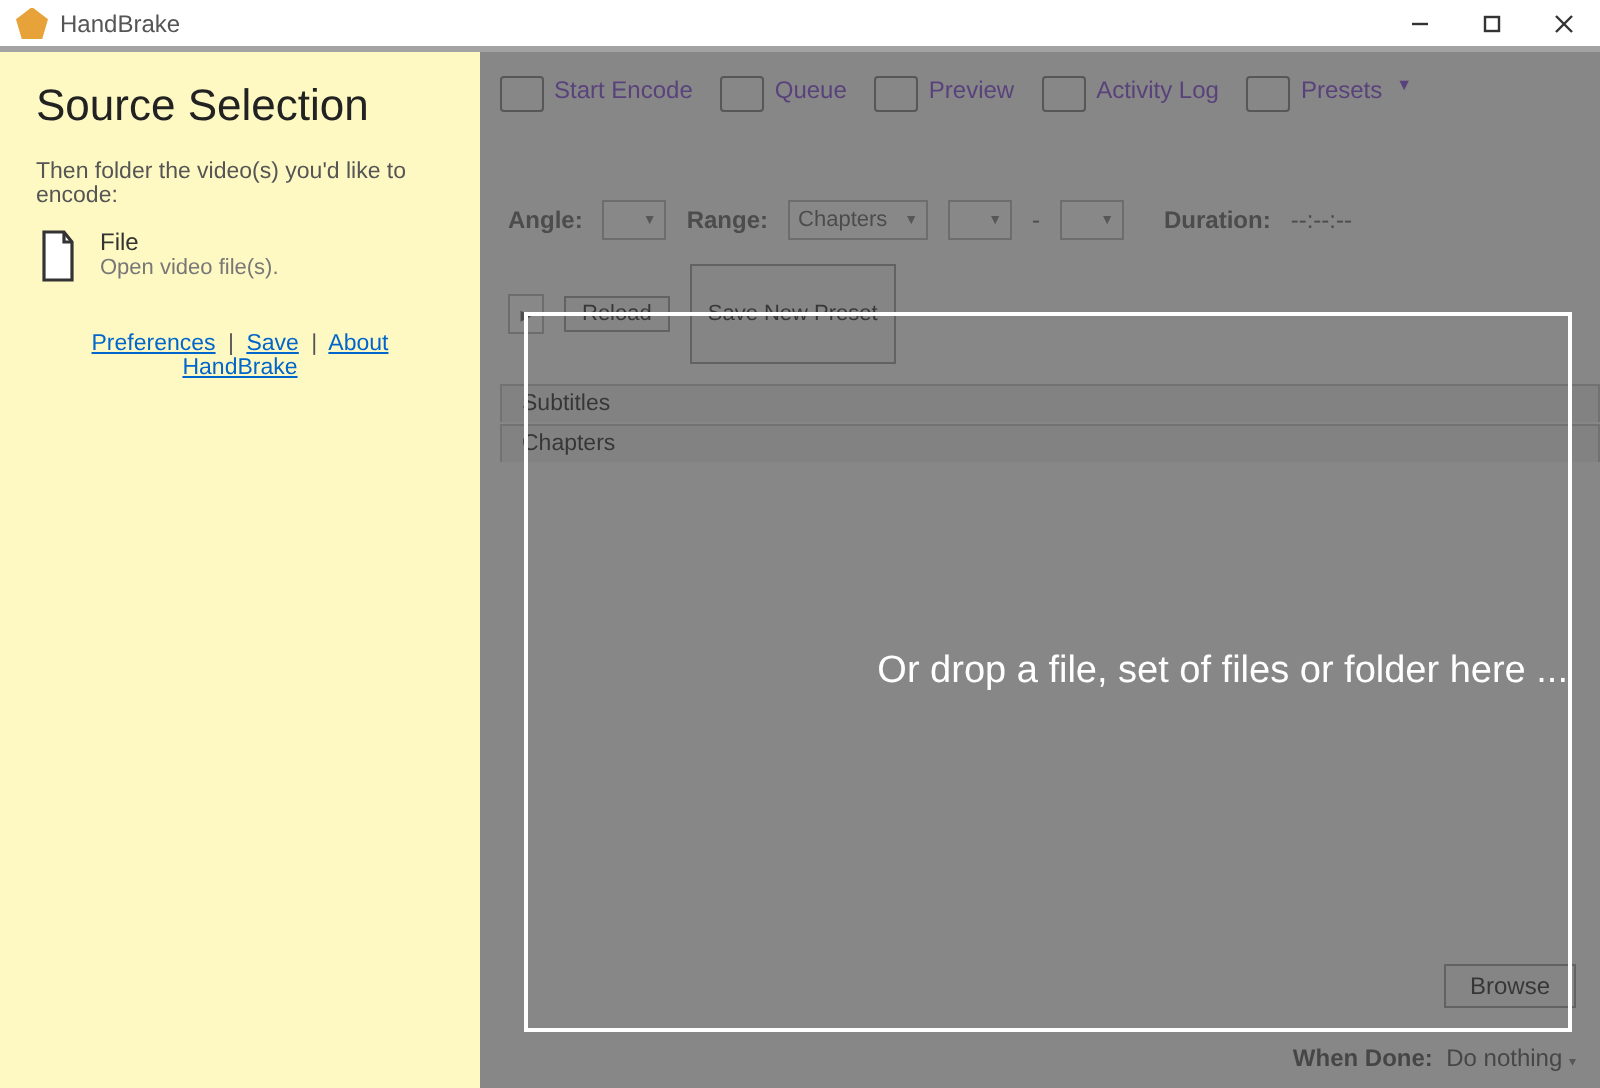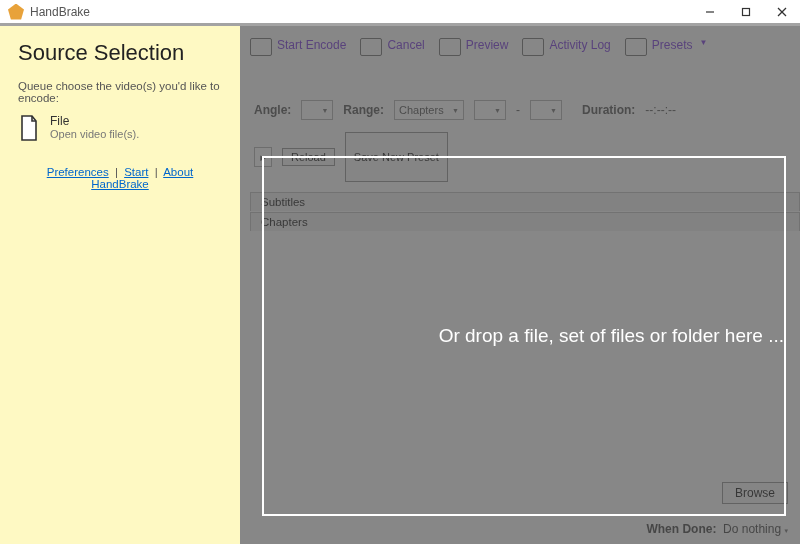--- a/index.html
+++ b/index.html
@@ -91,56 +91,56 @@
       </svg>
     </div>
 </div>
 
 <div class="body">
 
   <div class="source-panel">
     <h1>Source Selection</h1>
 
 
-    <div class="then-line">Queue choose the video(s) you'd like to encode:</div>
+    <div class="then-line">Then folder the video(s) you'd like to encode:</div>
 
 
     <div class="src-option">
       <div class="src-icon">
         <svg viewBox="0 0 22 28">
             <path d="M4 2 H14 L18 7 V26 H4 Z" fill="#fff" stroke="#333" stroke-width="1.6"></path>
             <path d="M14 2 V7 H18" fill="none" stroke="#333" stroke-width="1.6"></path>
           </svg>
       </div>
       <div class="src-text">
         <div class="lbl">File</div>
         <div class="desc">Open video file(s).</div>
       </div>
     </div>
 
 
     <div class="footer-links">
       <a>Preferences</a>
       <span class="sep">|</span>
-      <a>Start</a>
+      <a>Save</a>
       <span class="sep">|</span>
       <a>About HandBrake</a>
     </div>
   </div>
 
   <div class="main-area">
 
     <div class="toolbar">
       <div class="tool">
           <div class="ic"></div>
           <span>Start Encode</span>
         </div>
       <div class="tool">
           <div class="ic"></div>
-          <span>Cancel</span>
+          <span>Queue</span>
         </div>
       <div class="tool">
           <div class="ic"></div>
           <span>Preview</span>
         </div>
       <div class="tool">
           <div class="ic"></div>
           <span>Activity Log</span>
         </div>
       <div class="tool presets">

